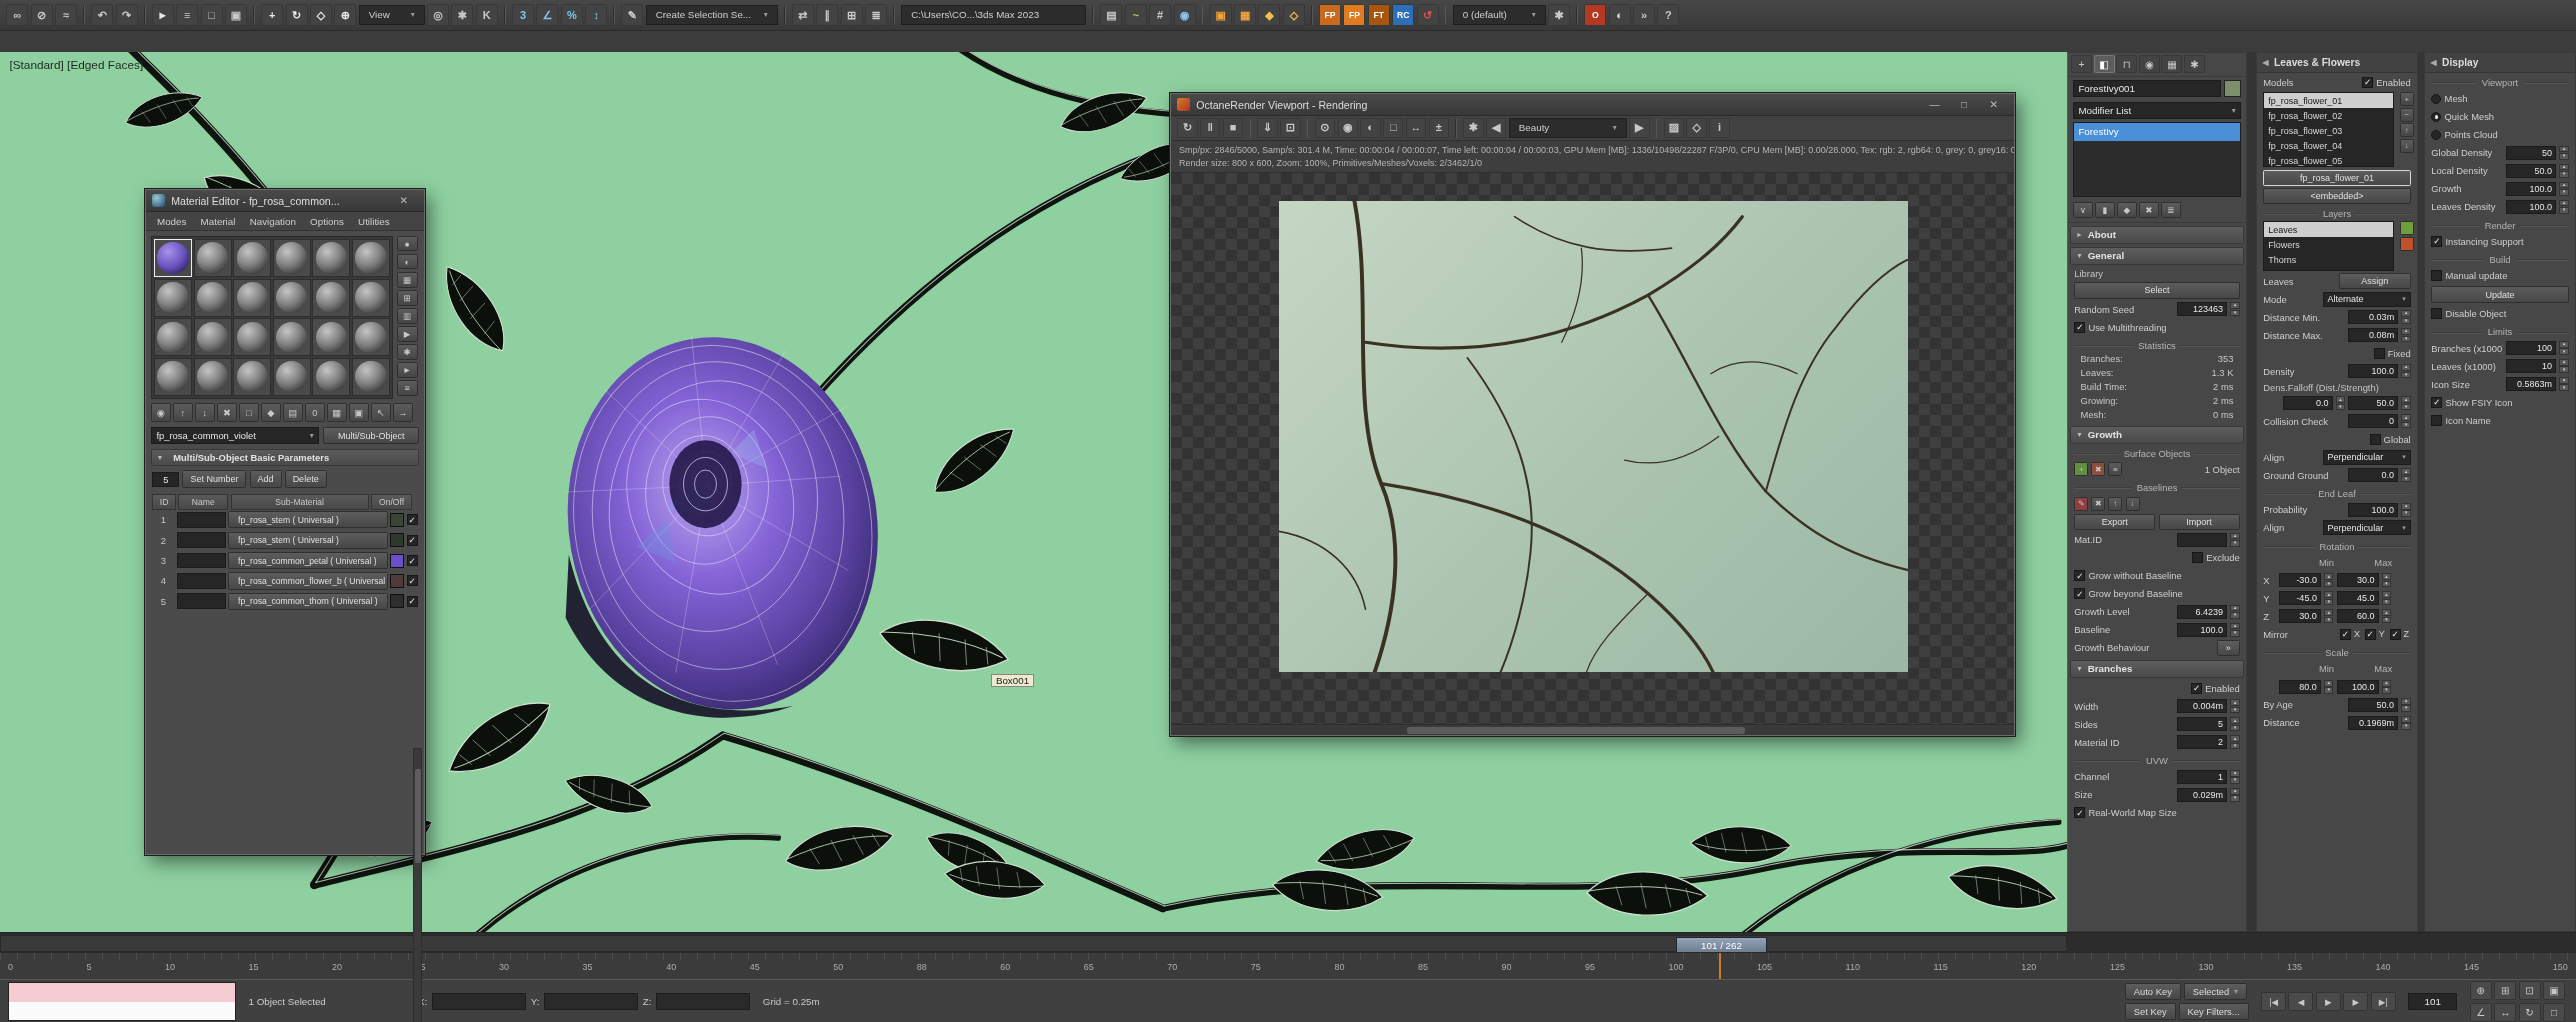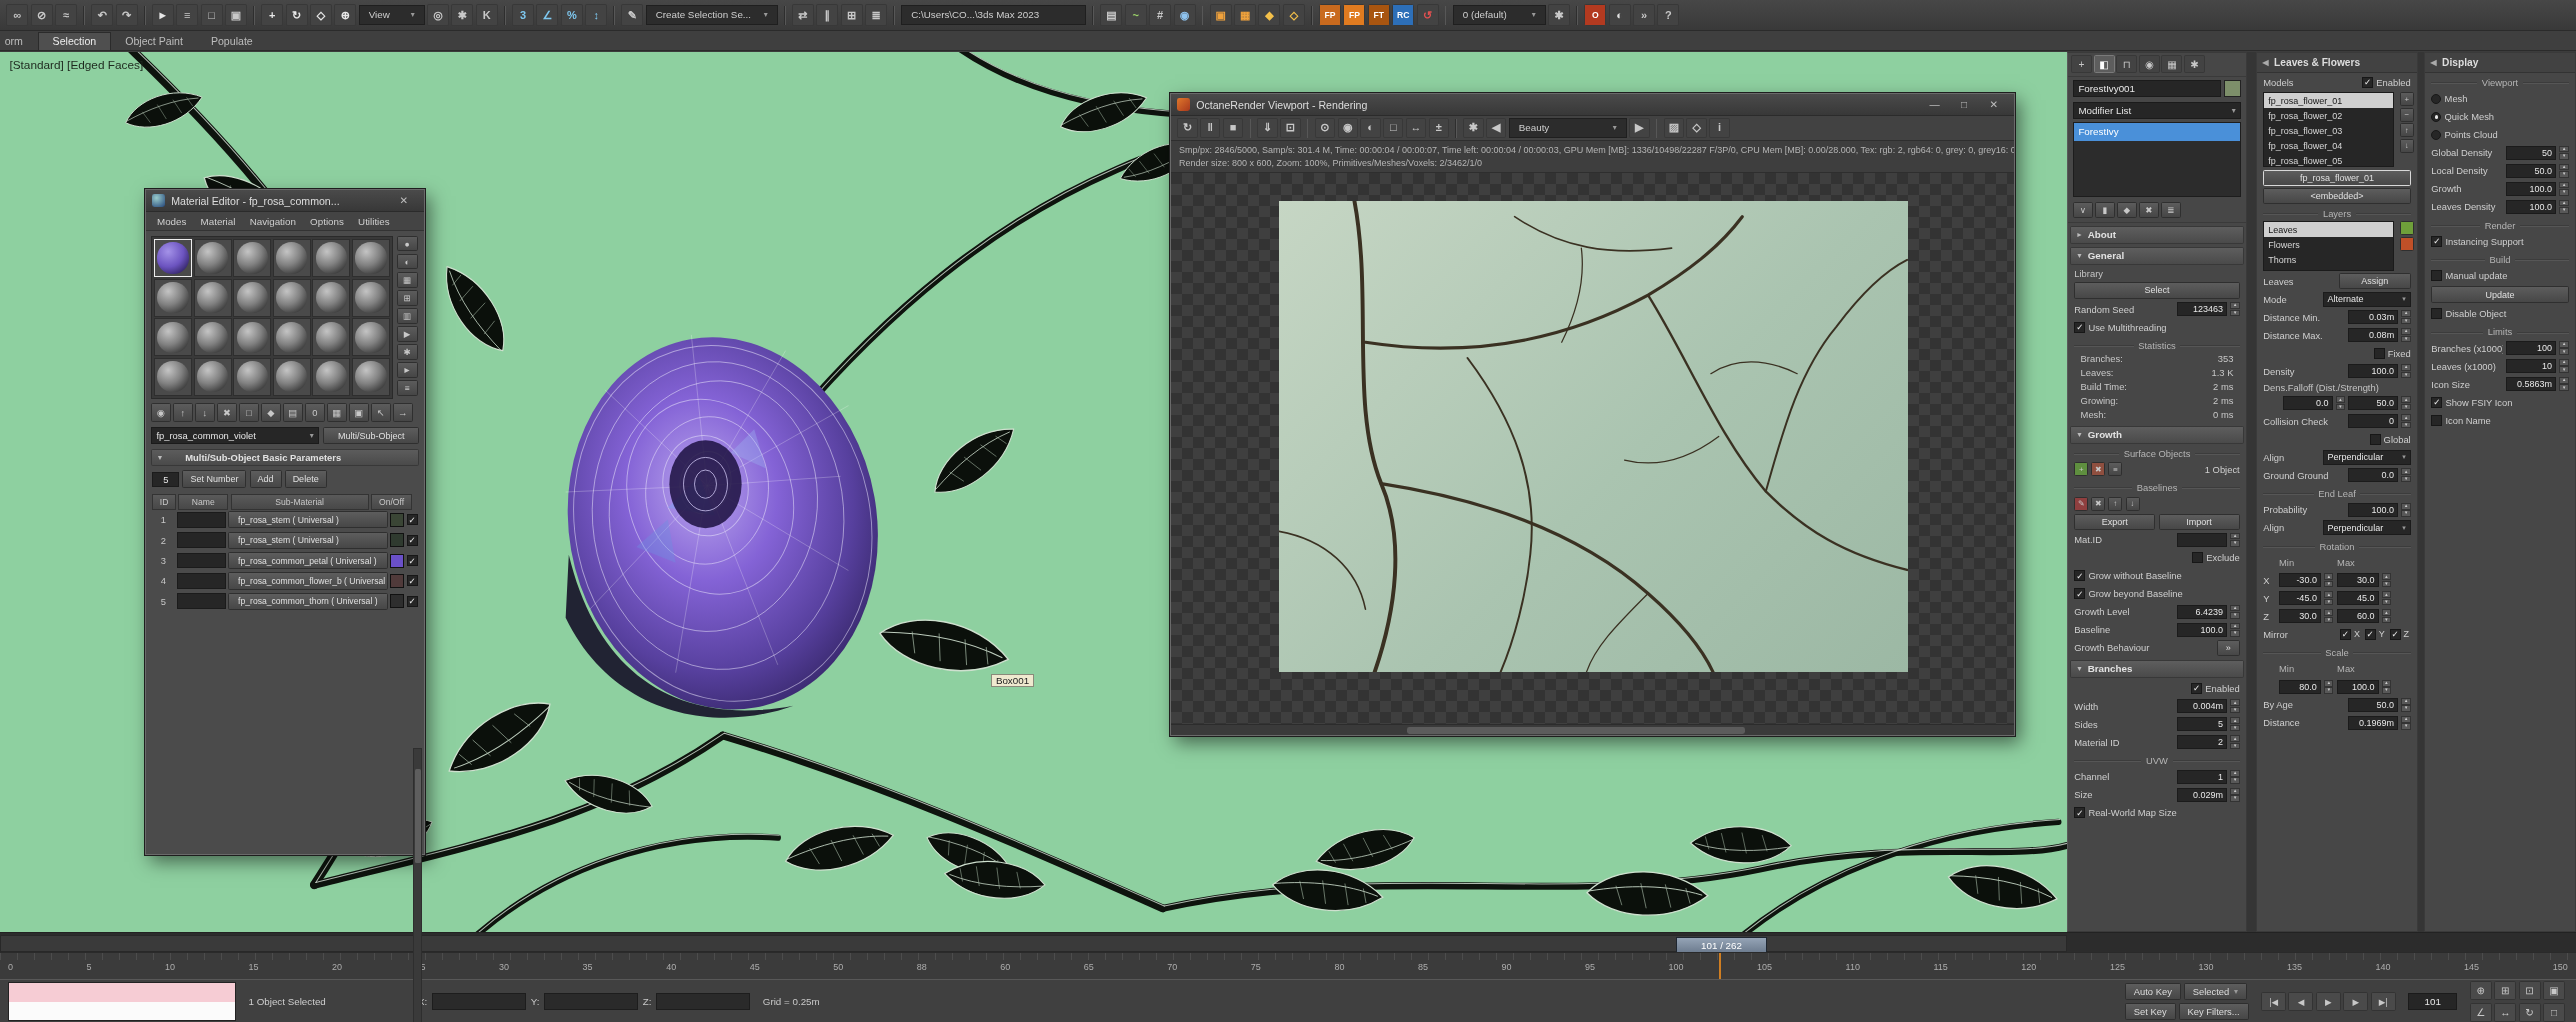--- a/index.html
+++ b/index.html
@@ -43,21 +43,21 @@
 .sphere{position:absolute;inset:2.4px;border-radius:50%;background:radial-gradient(circle at 35% 30%,#c4c4c4,#818181 45%,#414141 78%,#2a2a2a);}
 .sphere.mat{background:radial-gradient(circle at 35% 30%,#a492e8,#6c54c0 50%,#342668 82%);}
 #me-side{display:flex;flex-direction:column;gap:2.4px;}
 .sbtnme{width:21px;height:15.7px;background:linear-gradient(#5c5c5c,#464646);border:0.8px solid #2f2f2f;border-radius:1.6px;color:#c8c8c8;font-size:8.6px;display:flex;align-items:center;justify-content:center;cursor:pointer;}
 #me-btools{display:flex;gap:1.6px;padding:2.4px 4.7px;}
 .bt{width:20.4px;height:19px;background:linear-gradient(#5c5c5c,#464646);border:0.8px solid #2f2f2f;border-radius:1.6px;color:#c8c8c8;font-size:9.4px;display:flex;align-items:center;justify-content:center;cursor:pointer;}
 #me-namerow{display:flex;gap:4px;padding:2.4px 4.7px;}
 #me-mat-dd{flex:1;height:17.3px;background:#262626;border:0.8px solid #1b1b1b;color:#e6e6e6;font-size:9.4px;display:flex;align-items:center;padding:0 4.7px;gap:3.1px;}
 #me-mat-dd .caret{margin-left:auto;color:#999;font-size:7.9px;}
 #me-type-btn{width:96px;height:17.3px;background:linear-gradient(#5d5d5d,#474747);border:0.8px solid #2f2f2f;border-radius:1.6px;font-size:9px;color:#e0e0e0;display:flex;align-items:center;justify-content:center;cursor:pointer;}
-.me-rollout{margin:2.4px 4.7px;height:17.3px;background:linear-gradient(#5c5c5c,#4a4a4a);border:0.8px solid #383838;border-radius:1.6px;display:flex;align-items:center;gap:22px;padding:0 4.7px;font-size:9.4px;font-weight:bold;color:#e2e2e2;cursor:pointer;}
+.me-rollout{margin:2.4px 4.7px;height:17.3px;background:linear-gradient(#5c5c5c,#4a4a4a);border:0.8px solid #383838;border-radius:1.6px;display:flex;align-items:center;gap:10px;padding:0 4.7px;font-size:9.4px;font-weight:bold;color:#e2e2e2;cursor:pointer;}
 #me-params{padding:1.6px 6.3px;position:relative;}
 #me-setrow{display:flex;gap:3.1px;align-items:center;}
 #me-count{width:27px;height:15.7px;background:#262626;border:0.8px solid #1b1b1b;color:#e6e6e6;font-size:9.4px;display:flex;align-items:center;justify-content:center;}
 .me-pb{height:15.7px;background:linear-gradient(#5d5d5d,#474747);border:0.8px solid #2f2f2f;border-radius:1.6px;color:#e0e0e0;font-size:9px;display:flex;align-items:center;justify-content:center;padding:8px 7px;cursor:pointer;}
 #me-th{display:flex;gap:2.4px;margin-top:5.5px;}
 .th{height:15.7px;background:linear-gradient(#5a5a5a,#484848);border:0.8px solid #333;font-size:8.6px;display:flex;align-items:center;justify-content:center;color:#c8c8c8;}
 .metr{display:flex;align-items:center;gap:2.4px;height:20.4px;}
 .me-id{width:22px;text-align:center;font-size:9.4px;color:#c8c8c8;}
 .me-name{width:49px;height:15.7px;background:#262626;border:0.8px solid #1b1b1b;}
 .me-sub{flex:1;height:17.3px;background:linear-gradient(#5d5d5d,#474747);border:0.8px solid #2f2f2f;border-radius:1.6px;font-size:8.6px;color:#e0e0e0;display:flex;align-items:center;padding:0 9px;overflow:hidden;white-space:nowrap;cursor:pointer;}
@@ -103,21 +103,21 @@
 .sublabel:before,.sublabel:after{content:"";flex:1;height:0.8px;background:#3c3c3c;box-shadow:0 0.8px 0 #5a5a5a;}
 .ptext{padding:1.6px 6.3px;color:#c5c5c5;font-size:9.4px;}
 .statrow{display:flex;padding:0 12.6px;height:14px;font-size:9.4px;color:#c8c8c8;}
 .statrow .sv{margin-left:auto;}
 .prow{display:flex;align-items:center;gap:3.1px;padding:0.8px 6.3px;height:18px;}
 .prow.right{justify-content:flex-end;}
 .plab{flex:1;color:#cfcfcf;white-space:nowrap;overflow:hidden;font-size:9.4px;}
 .plab2{width:12.6px;color:#cfcfcf;font-size:9.4px;}
 .pval{width:50px;height:14px;background:#262626;border:0.8px solid #1b1b1b;color:#e8e8e8;font-size:9px;display:flex;align-items:center;justify-content:flex-end;padding:0 3.1px;overflow:hidden;}
 .pval.sm{width:42px;}
-.mm{width:55px;text-align:left;color:#b5b5b5;font-size:9.4px;}
+.mm{width:55px;text-align:right;color:#b5b5b5;font-size:9.4px;}
 .spinner{width:9.4px;height:14px;display:flex;flex-direction:column;gap:0.8px;cursor:pointer;flex:0 0 auto;}
 .spinner span{flex:1;background:#585858;border:0.8px solid #333;font-size:4.3px;color:#ccc;display:flex;align-items:center;justify-content:center;line-height:1;}
 .cb{width:11px;height:11px;background:#262626;border:0.8px solid #171717;color:#ececec;font-size:8.6px;display:flex;align-items:center;justify-content:center;cursor:pointer;flex:0 0 auto;}
 .cl{color:#cfcfcf;font-size:9.4px;}
 .cl.sm{font-size:9px;margin-right:1.6px;}
 .rb{width:10.2px;height:10.2px;border-radius:50%;background:#262626;border:0.8px solid #171717;position:relative;cursor:pointer;flex:0 0 auto;}
 .rb.sel:after{content:"";position:absolute;inset:2.4px;border-radius:50%;background:#e8e8e8;}
 .pbtn{height:15.7px;background:linear-gradient(#5d5d5d,#474747);border:0.8px solid #2f2f2f;border-radius:1.6px;color:#e0e0e0;font-size:9px;display:flex;align-items:center;justify-content:center;padding:0 7.9px;cursor:pointer;}
 .pbtn.half{flex:1;}
 .pbtn.mid{width:72px;}
@@ -233,28 +233,20 @@
         <span class="caret">▾</span>
       </div>
       <div class="ticon" style="color: rgb(200, 200, 200);">✱</div>
       <span class="tsep"></span>
       <div class="ticon" style="color: rgb(255, 255, 255); background: rgb(179, 58, 32); font-size: 8.6px;">O</div>
       <div class="ticon" style="color: rgb(224, 224, 224);">◐</div>
       <div class="ticon" style="color: rgb(200, 200, 200);">»</div>
       <div class="ticon" style="color: rgb(200, 200, 200);">?</div>
     </div>
 
-  <div id="ribbon">
-      <div id="ribbon-tabs" style="display:flex;align-items:flex-end;">
-        <div class="rtab clipped">orm</div>
-        <div class="rtab active">Selection</div>
-        <div class="rtab">Object Paint</div>
-        <div class="rtab">Populate</div>
-      </div>
-    </div>
 
   <div id="viewport">
     <div id="vp-label">[Standard] [Edged Faces]</div>
     <svg id="scene" width="2067" height="880" viewBox="0 0 2631 1120">
       <defs>
         <radialGradient id="roseG" cx="45%" cy="40%" r="70%">
           <stop offset="0" stop-color="#baa6ee"></stop>
           <stop offset="0.35" stop-color="#8463d6"></stop>
           <stop offset="0.7" stop-color="#57409e"></stop>
           <stop offset="1" stop-color="#2a1d55"></stop>

